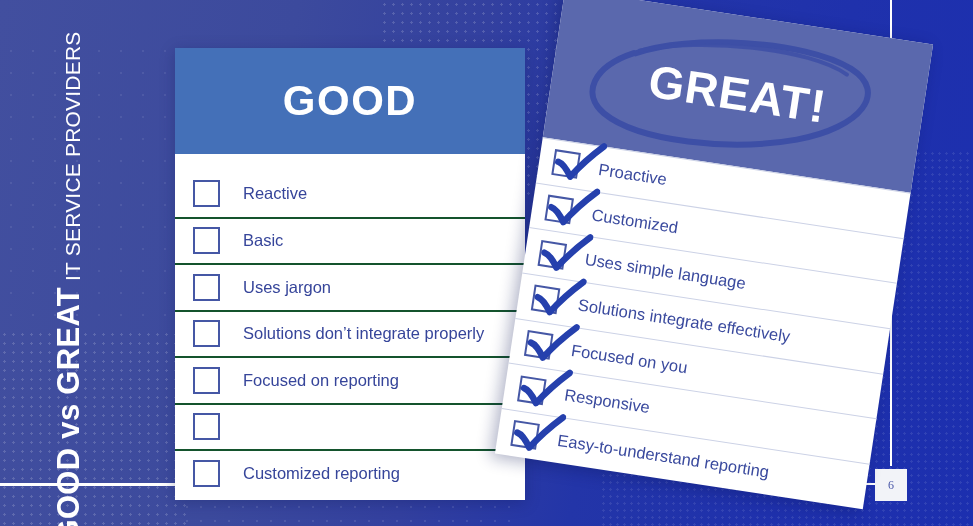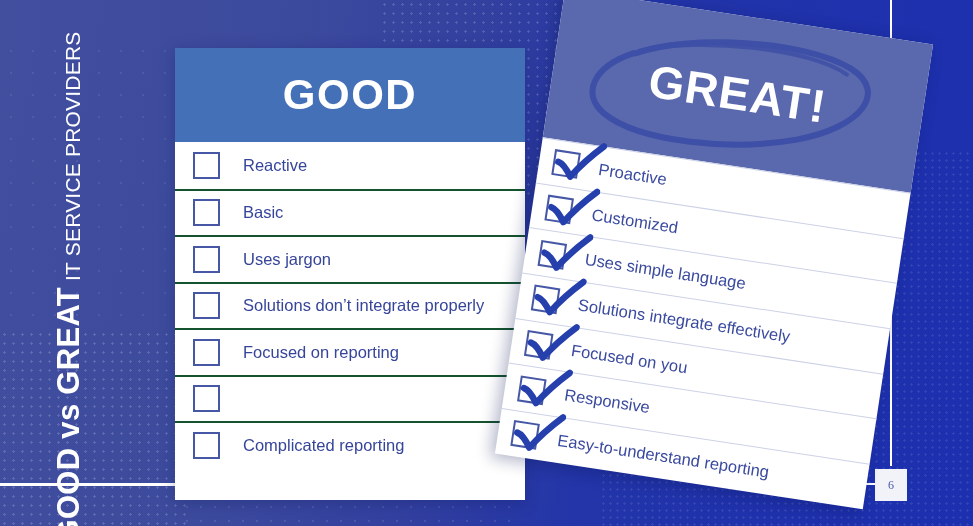--- a/index.html
+++ b/index.html
@@ -96,33 +96,33 @@
 
   
   #good-card {
     position: absolute;
     left: 175px; top: 48px;
     width: 350px; height: 452px;
     background: #ffffff;
     box-shadow: 0 3px 14px rgba(10,20,80,0.28);
   }
   #good-header {
-    height: 94px;
+    height: 106px;
     background: #4470b8;
     display: flex;
     align-items: center;
     justify-content: center;
   }
   #good-header .ttl {
     color: #ffffff;
     font-size: 42px;
     font-weight: bold;
     letter-spacing: 1.5px;
   }
-  #good-list { padding: 0 0 0 0; }
+  #good-list { padding: 16px 0 0 0; }
   .good-row {
     height: 46.5px;
     display: flex;
     align-items: center;
     padding-left: 18px;
     border-top: 2px solid #14532d;
     box-sizing: border-box;
   }
   .good-row:first-child { border-top: none; }
   .good-box {
@@ -247,21 +247,21 @@
         </div>
         <div class="good-row">
           <div class="good-box"></div>
           <span class="good-label">Focused on reporting</span>
         </div>
         <div class="good-row">
           <div class="good-box"></div>
         </div>
         <div class="good-row">
           <div class="good-box"></div>
-          <span class="good-label">Complicated reporting</span>
+          <span class="good-label">Customized reporting</span>
         </div>
       </div>
   </div>
 
   <div id="great-card">
     <div id="great-header">
       <svg id="great-ellipse" viewBox="0 0 300 112">
         <path d="M46 22 C 96 0, 214 -2, 262 24 C 300 45, 276 82, 212 98 C 146 114, 54 110, 18 84 C -6 66, 4 38, 44 22" fill="none" stroke="#3d4fa6" stroke-width="6" stroke-linecap="round"></path>
         <path d="M50 19 C 110 2, 220 6, 258 30" fill="none" stroke="#3d4fa6" stroke-width="4" stroke-linecap="round" opacity="0.85"></path>
       </svg>

